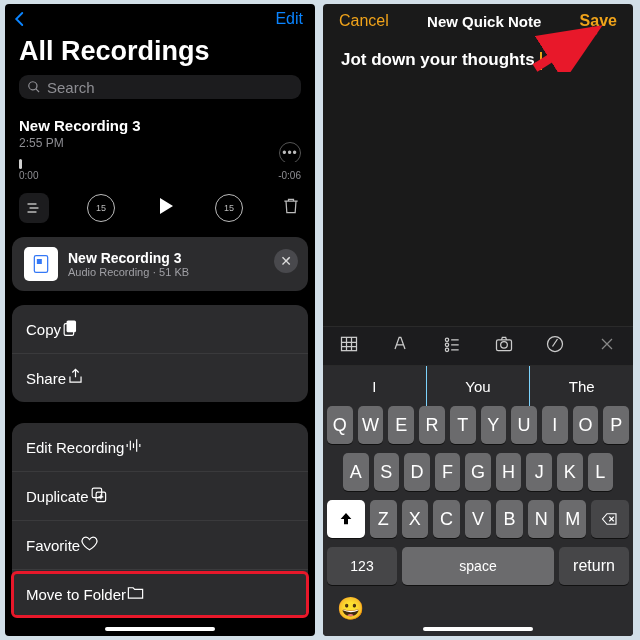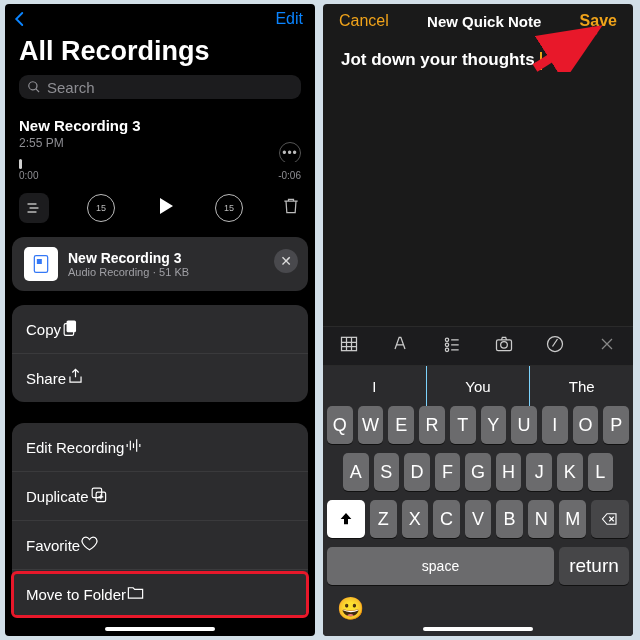--- a/index.html
+++ b/index.html
@@ -59,21 +59,21 @@
   .krow{display:flex;gap:5px;padding:0 4px;margin-bottom:9px}
   .key{flex:1;height:38px;background:#6b6b6d;border-radius:5px;display:flex;align-items:center;justify-content:center;font-size:18px;color:#fff;box-shadow:0 1px 0 #111}
   .krow2{padding:0 20px}
   .krow3{padding:0 4px}
   .key-dark{background:#464648}
   .key-shift{background:#fff;color:#000;flex:0 0 38px}
   .key-del{flex:0 0 38px}
   .brow{display:flex;gap:5px;padding:0 4px}
   .k123{flex:0 0 70px;font-size:14px}
   .ksp{flex:1;font-size:14px}
-  .kret{flex:0 0 70px;font-size:19px}
+  .kret{flex:0 0 70px;font-size:16px}
   .emoji{position:absolute;left:14px;bottom:14px;font-size:22px}
 </style>
 </head>
 <body>
 
 <div class="stage">
 
   <div class="phone">
     <div class="hdr">
       <span class="back-ic">
@@ -282,20 +282,21 @@
             <div class="key">M</div>
           </div>
         <div class="key key-dark key-del">
           <svg viewBox="0 0 24 24" width="18" height="18">
               <path d="M8 5h12v14H8l-6-7z" fill="none" stroke="#fff" stroke-width="1.5"></path>
               <path d="M11 9l6 6M17 9l-6 6" stroke="#fff" stroke-width="1.5"></path>
             </svg>
         </div>
       </div>
       <div class="brow">
+        <div class="key key-dark k123">123</div>
         <div class="key ksp">space</div>
         <div class="key key-dark kret">return</div>
       </div>
       <div class="emoji">😀</div>
       <div class="homebar"></div>
     </div>
   </div>
 </div>
 
 </body></html>

